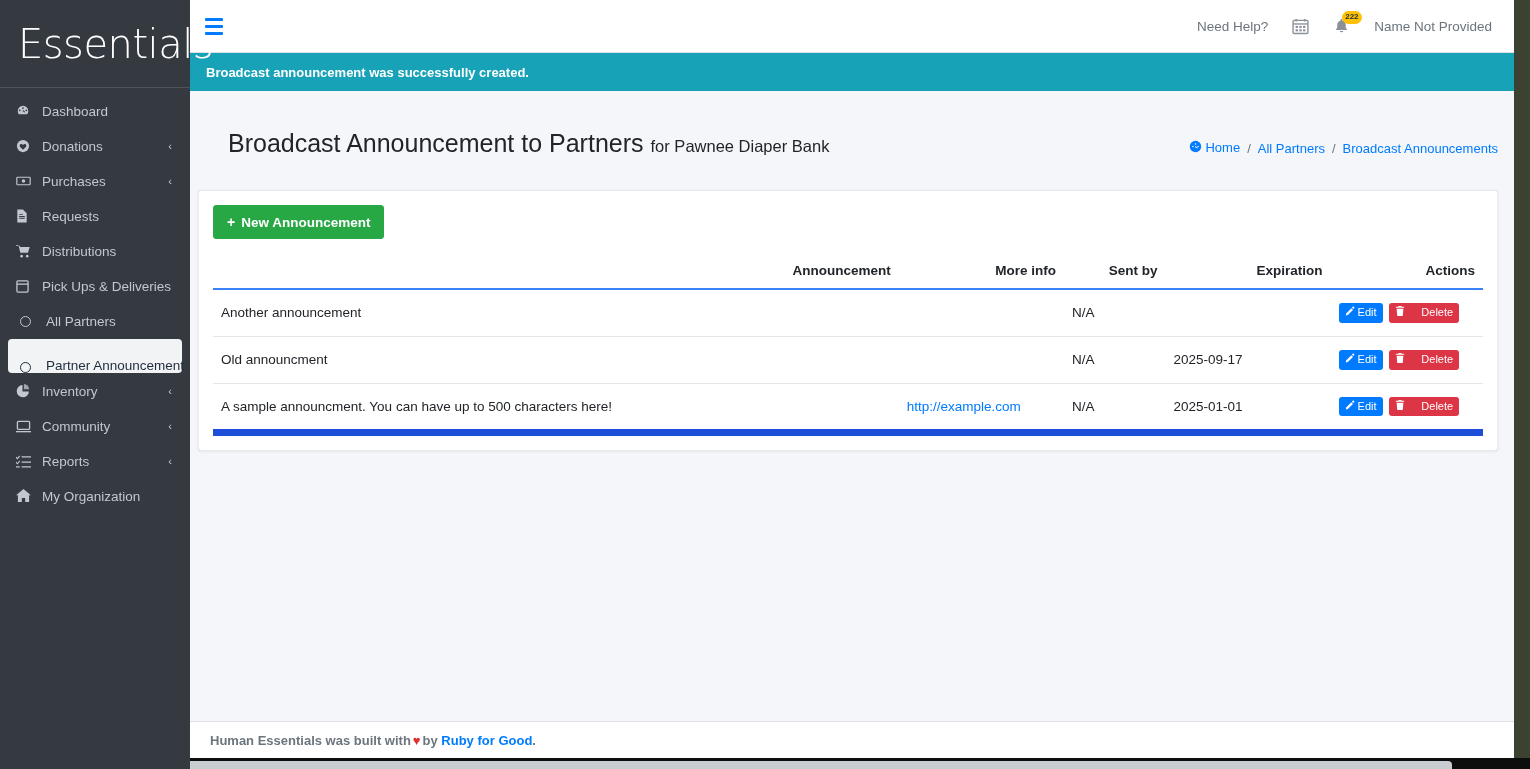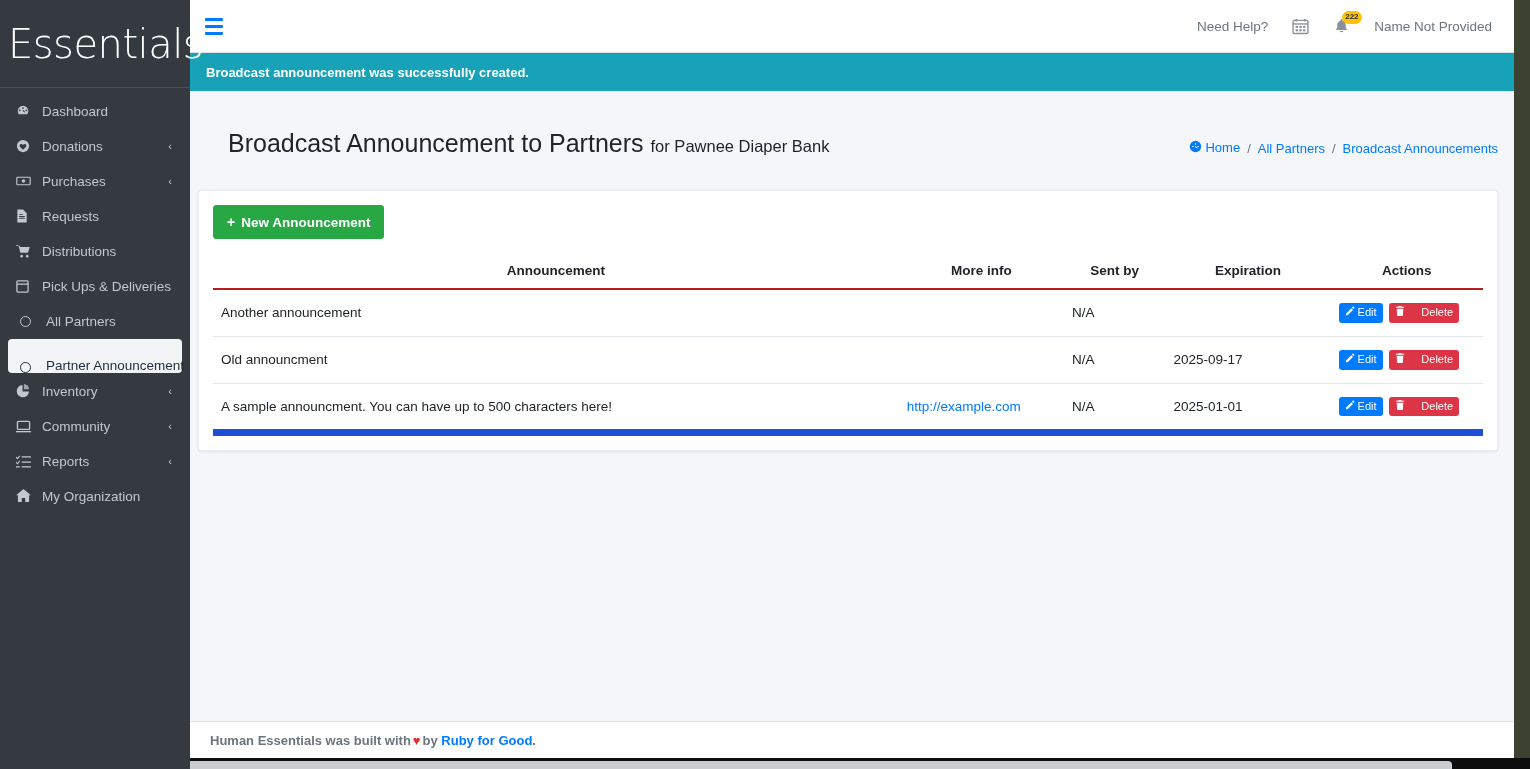--- a/index.html
+++ b/index.html
@@ -23,21 +23,21 @@
     left: 0; top: 0;
     width: 190px; height: 769px;
     background: #343a40;
     color: #c2c7d0;
     z-index: 20;
   }
   #brand {
     height: 88px;
     display: flex;
     align-items: center;
-    padding-left: 4px;
+    padding-left: 14px;
     border-bottom: 1px solid #4b545c;
   }
   #brand-text {
     font-family: "DejaVu Sans", sans-serif;
     font-size: 40px;
     letter-spacing: -0.5px;
     color: #ffffff;
     font-weight: 300;
     line-height: 1;
     padding-left: 4px;
@@ -224,25 +224,25 @@
   }
   .btn-new .plus { font-size: 14px; font-weight: bold; }
 
   table#announcements {
     width: 100%;
     border-collapse: collapse;
     font-size: 13.5px;
     color: #212529;
   }
   table#announcements th {
-    text-align: center;
+    text-align: right;
     font-weight: bold;
     font-size: 13.5px;
     padding: 8px 8px 10px 8px;
-    border-bottom: 2px solid #b91c1c;
+    border-bottom: 2px solid #3b82f6;
     color: #212529;
   }
   table#announcements td {
     padding: 13px 8px;
     border-bottom: 1px solid #e3e6ea;
     vertical-align: middle;
   }
   table#announcements tr:last-child td { border-bottom: 7px solid #1d4ed8; }
   .col-ann { width: 54%; }
   .col-more { width: 13%; }

